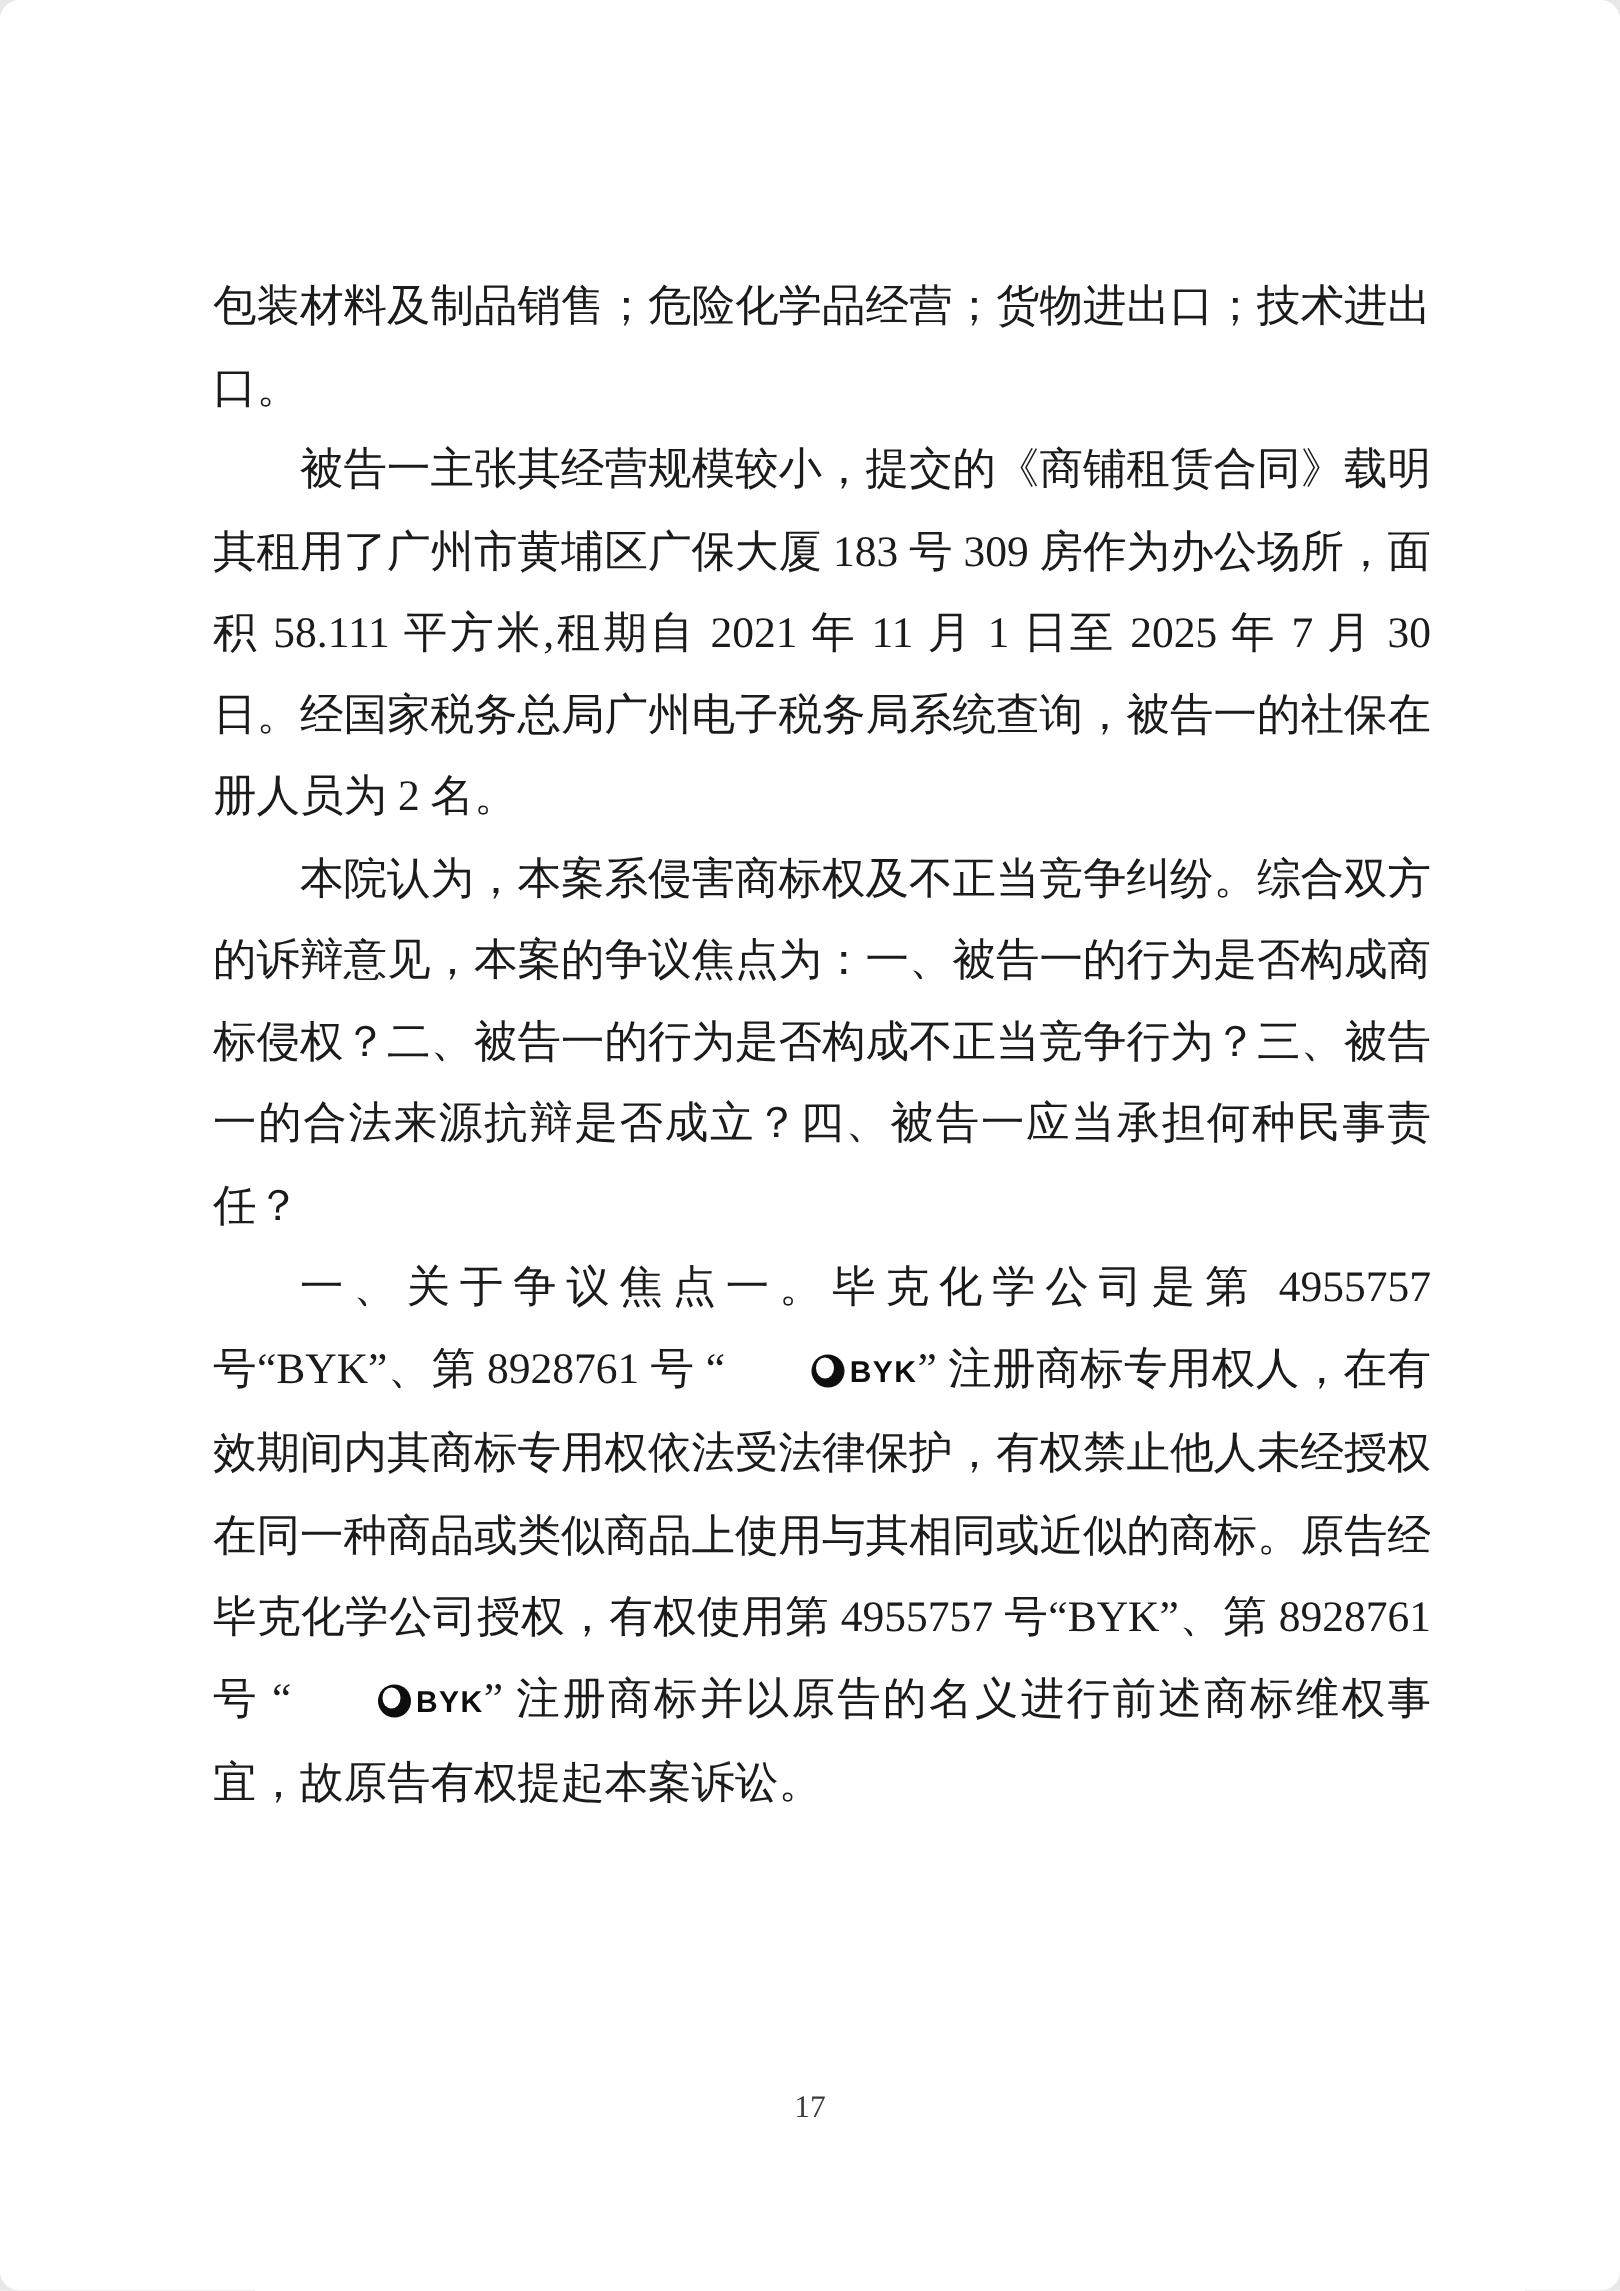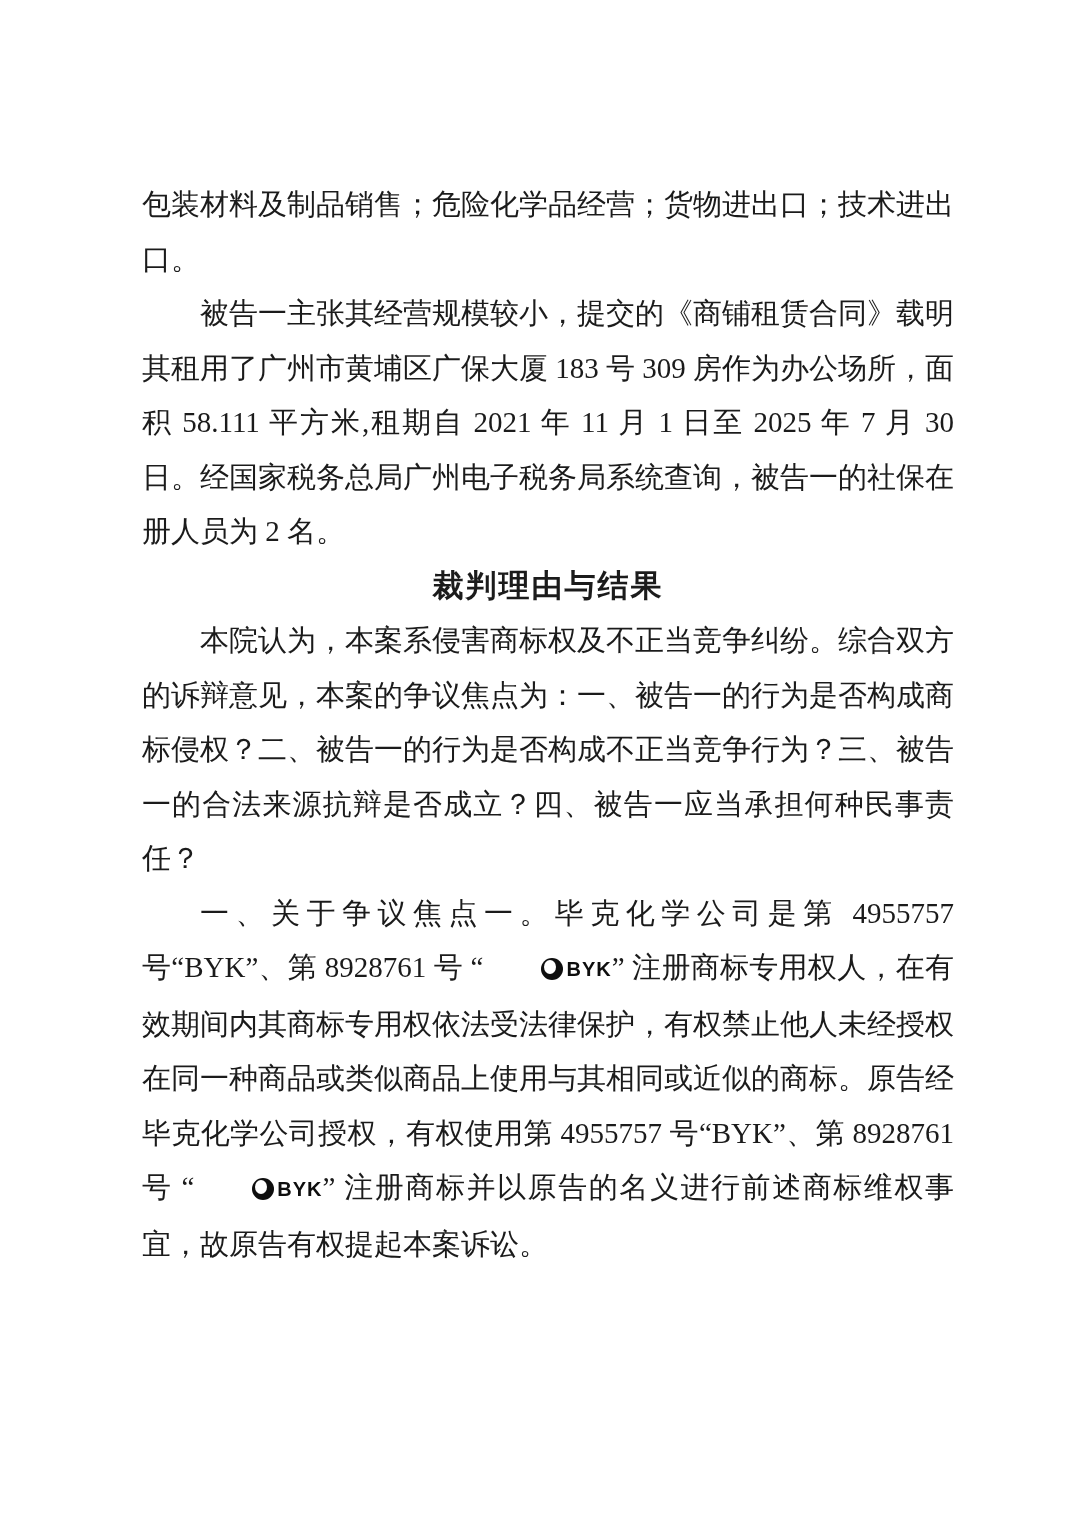--- a/index.html
+++ b/index.html
@@ -9,20 +9,21 @@
   }
   .page {
     position: relative;
     width: 1080px;
     height: 1527px;
     margin: 0 auto;
     background: #ffffff;
     overflow: hidden;
     font-family: "Liberation Serif", "DejaVu Serif", serif;
     color: #1b1b1b;
+    border-radius: 13px;
   }
   .content {
     position: absolute;
     left: 142px;
     top: 177px;
     width: 812px;
     font-size: 29px;
     line-height: 54.5px;
     text-align: justify;
     text-justify: inter-ideograph;
@@ -89,24 +90,24 @@
 </head>
 <body>
 
 <div class="page">
   <div class="content">
 
     <p>包装材料及制品销售；危险化学品经营；货物进出口；技术进出口。</p>
 
     <p class="para-indent">被告一主张其经营规模较小，提交的《商铺租赁合同》载明其租用了广州市黄埔区广保大厦 183 号 309 房作为办公场所，面积 58.111 平方米,租期自 2021 年 11 月 1 日至 2025 年 7 月 30 日。经国家税务总局广州电子税务局系统查询，被告一的社保在册人员为 2 名。</p>
 
-    <p class="section-heading">裁判理由与结果</p>
 
     <p class="para-indent">本院认为，本案系侵害商标权及不正当竞争纠纷。综合双方的诉辩意见，本案的争议焦点为：一、被告一的行为是否构成商标侵权？二、被告一的行为是否构成不正当竞争行为？三、被告一的合法来源抗辩是否成立？四、被告一应当承担何种民事责任？</p>
 
     <p class="para-indent">
       <span>一、关于争议焦点一。毕克化学公司是第 4955757 号“BYK”、第 8928761 号 “</span><span class="byk-logo"><span class="byk-disc"></span><span class="byk-wordmark">BYK</span></span><span>” 注册商标专用权人，在有效期间内其商标专用权依法受法律保护，有权禁止他人未经授权在同一种商品或类似商品上使用与其相同或近似的商标。原告经毕克化学公司授权，有权使用第 4955757 号“BYK”、第 8928761 号 “</span><span class="byk-logo"><span class="byk-disc"></span><span class="byk-wordmark">BYK</span></span><span>” 注册商标并以原告的名义进行前述商标维权事宜，故原告有权提起本案诉讼。</span>
     </p>
 
 
   </div>
 
+  <div class="page-footer">17</div>
 </div>
 
 </body></html>

